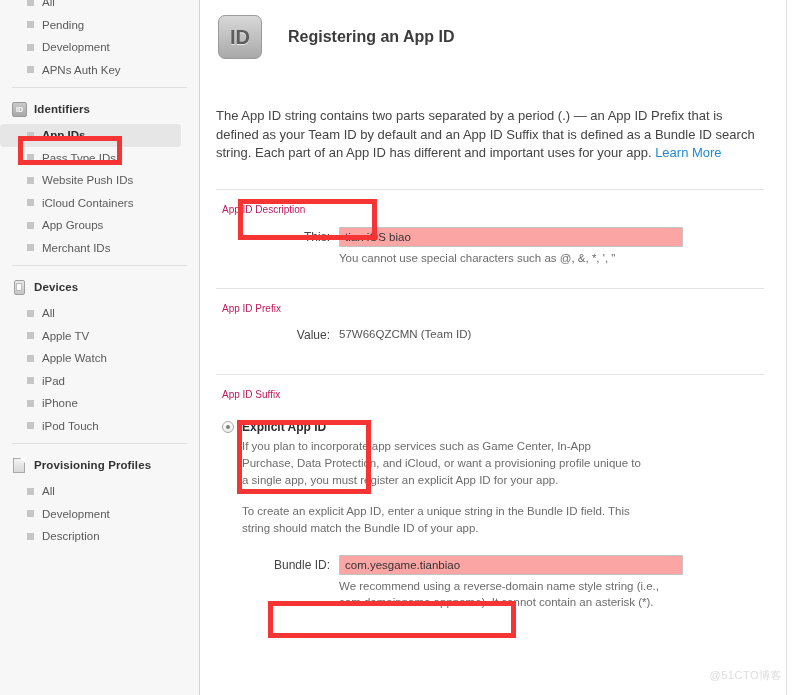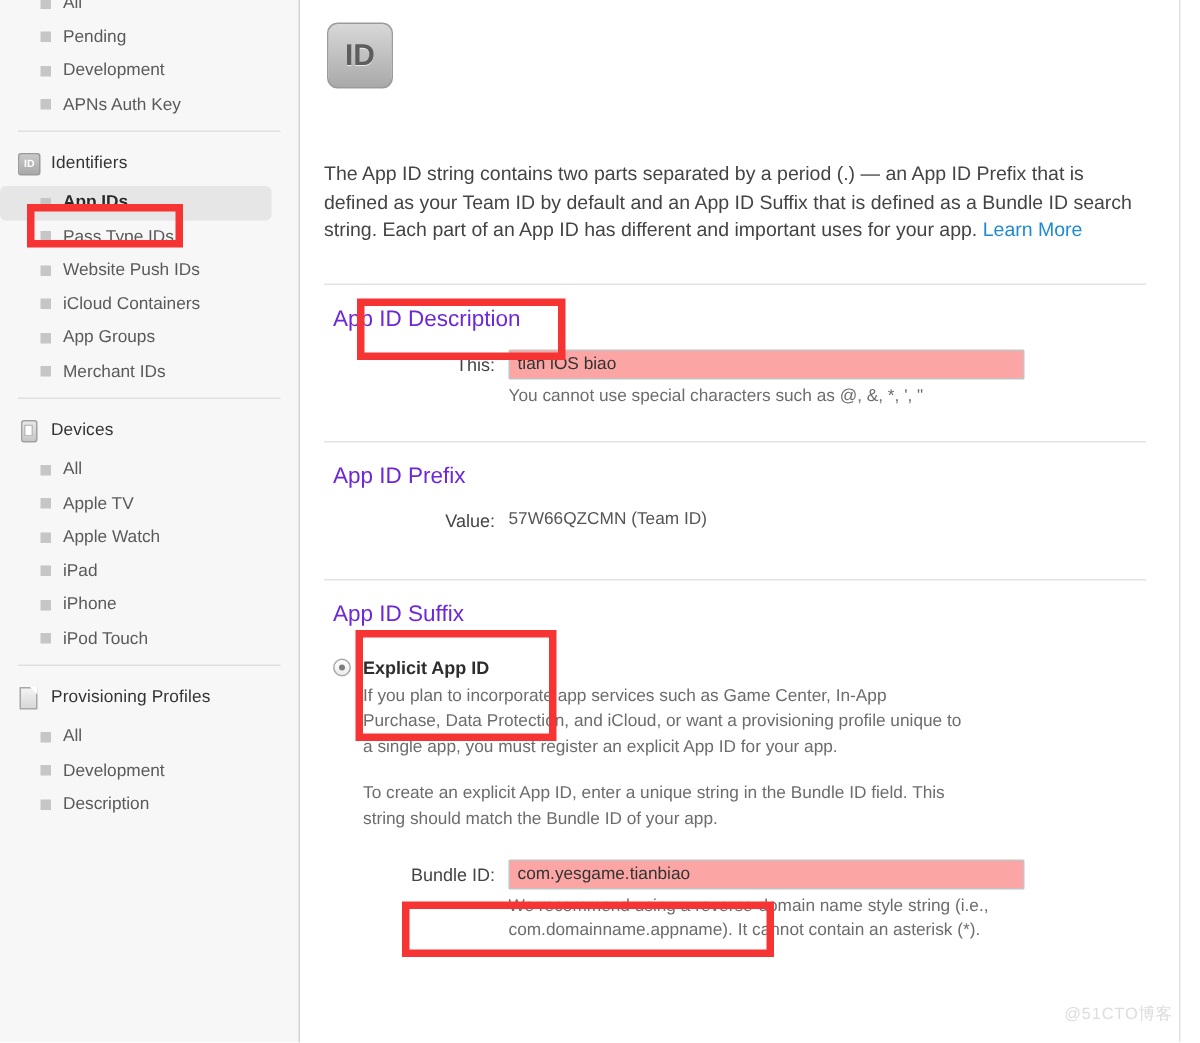--- a/index.html
+++ b/index.html
@@ -52,21 +52,21 @@
   }
   .sec-header .sec-icon {
     width: 15px;
     height: 15px;
     margin-right: 7px;
     flex: 0 0 15px;
     position: relative;
   }
   .sec-header .sec-label {
     font-size: 11.5px;
-    font-weight: normal;
+    font-weight: bold;
     color: #333333;
     letter-spacing: 0.1px;
   }
   .icon-id {
     background: linear-gradient(#c9c9c9, #a8a8a8);
     border-radius: 2px;
     border: 1px solid #9a9a9a;
     box-sizing: border-box;
     font-size: 7px;
     font-weight: bold;
@@ -195,22 +195,22 @@
     color: #1e8ad6;
     text-decoration: none;
   }
   .hr {
     height: 1px;
     background: #e3e3e3;
     width: 548px;
     margin-left: 16px;
   }
   .section-title {
-    font-size: 15px;
-    color: #6d28d9;
+    font-size: 10px;
+    color: #be185d;
     padding: 14px 0 10px 22px;
   }
   .field-row {
     display: flex;
     align-items: center;
     padding-left: 22px;
     margin-top: 2px;
   }
   .field-label {
     width: 108px;
@@ -432,20 +432,21 @@
           <span class="side-text">Description</span>
         </div>
       </div>
   </div>
 
   <div class="content">
     <div class="content-inner">
 
       <div class="page-head">
         <div class="head-icon">ID</div>
+        <div class="head-title">Registering an App ID</div>
       </div>
 
       <div class="intro">
         <span>The App ID string contains two parts separated by a period (.) — an App ID Prefix that is defined as your Team ID by default and an App ID Suffix that is defined as a Bundle ID search string. Each part of an App ID has different and important uses for your app. </span><a href="#">Learn More</a>
       </div>
 
       <div style="height:26px"></div>
       <div class="hr"></div>
 
       <div class="section-title">App ID Description</div>

